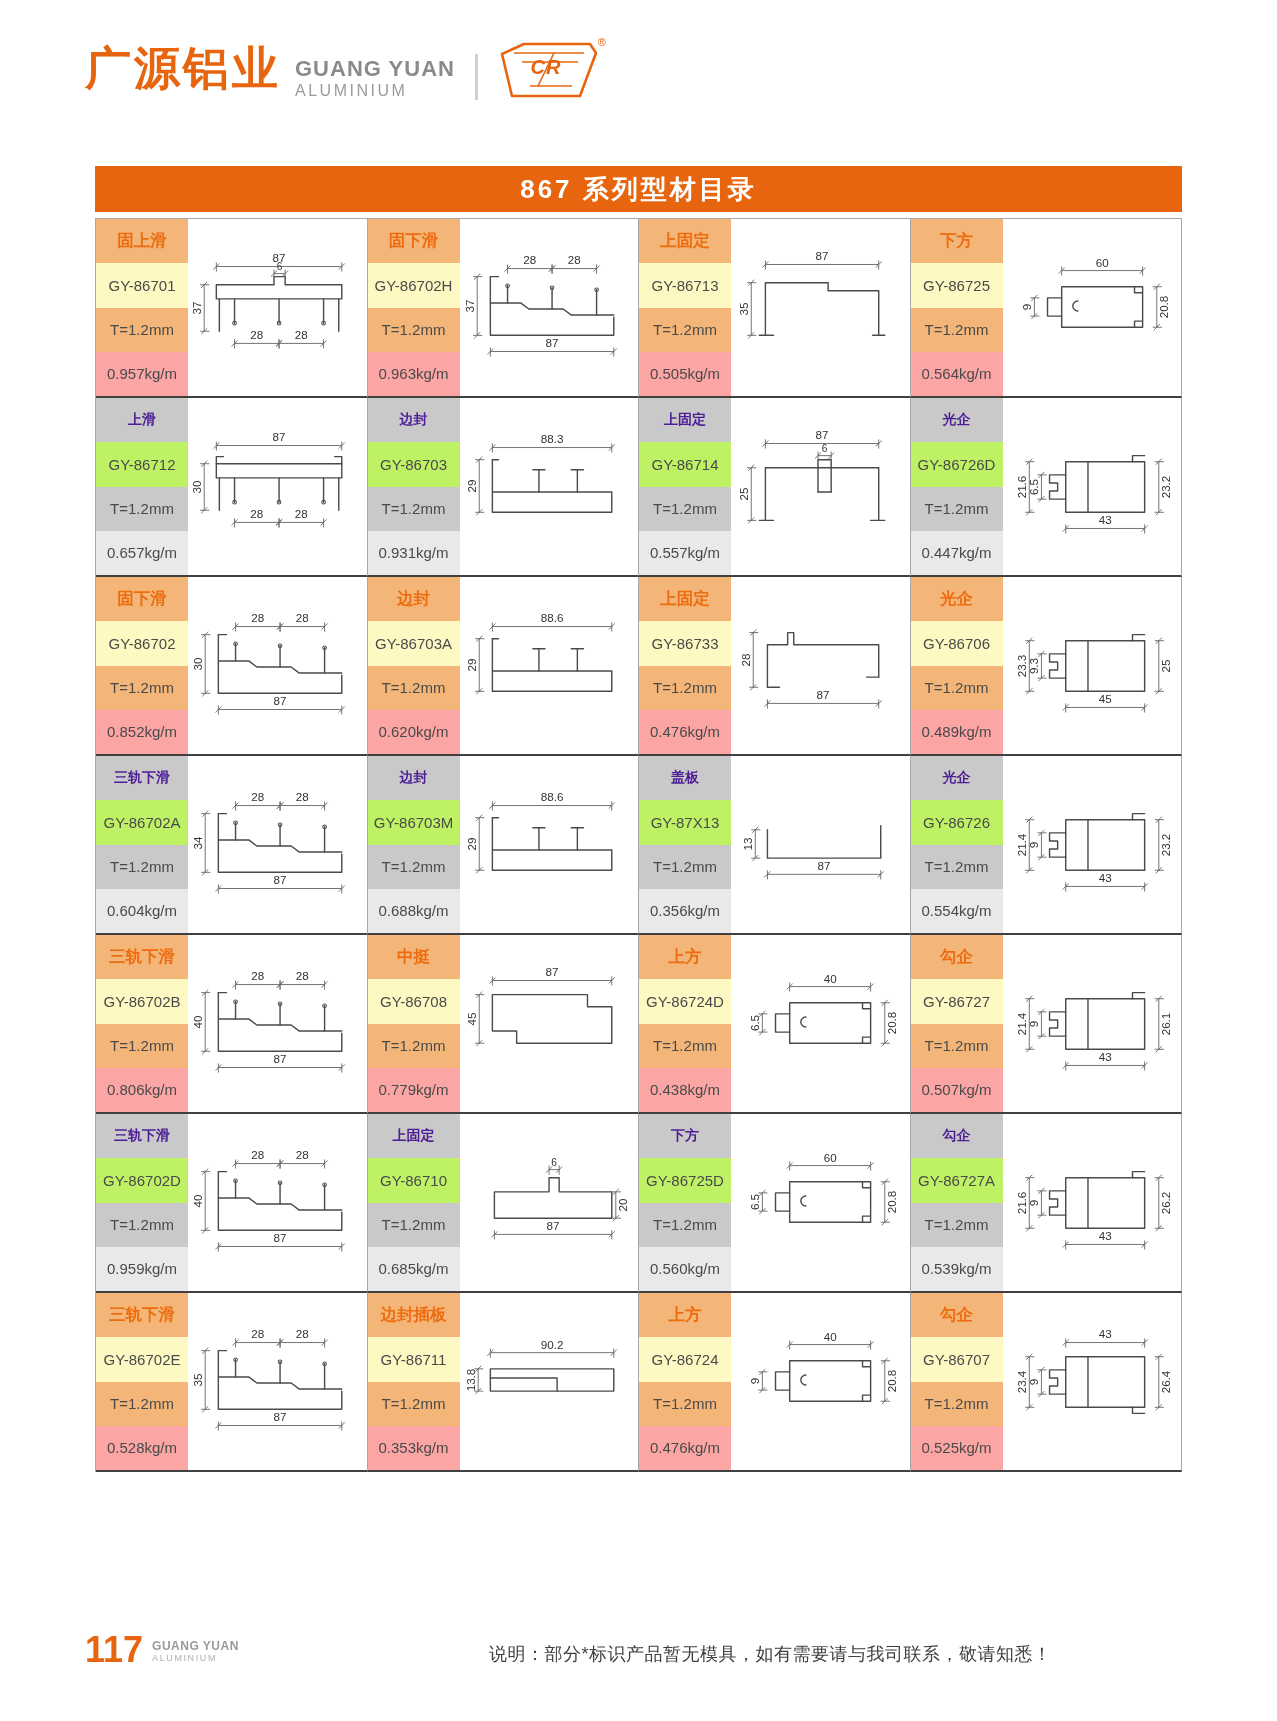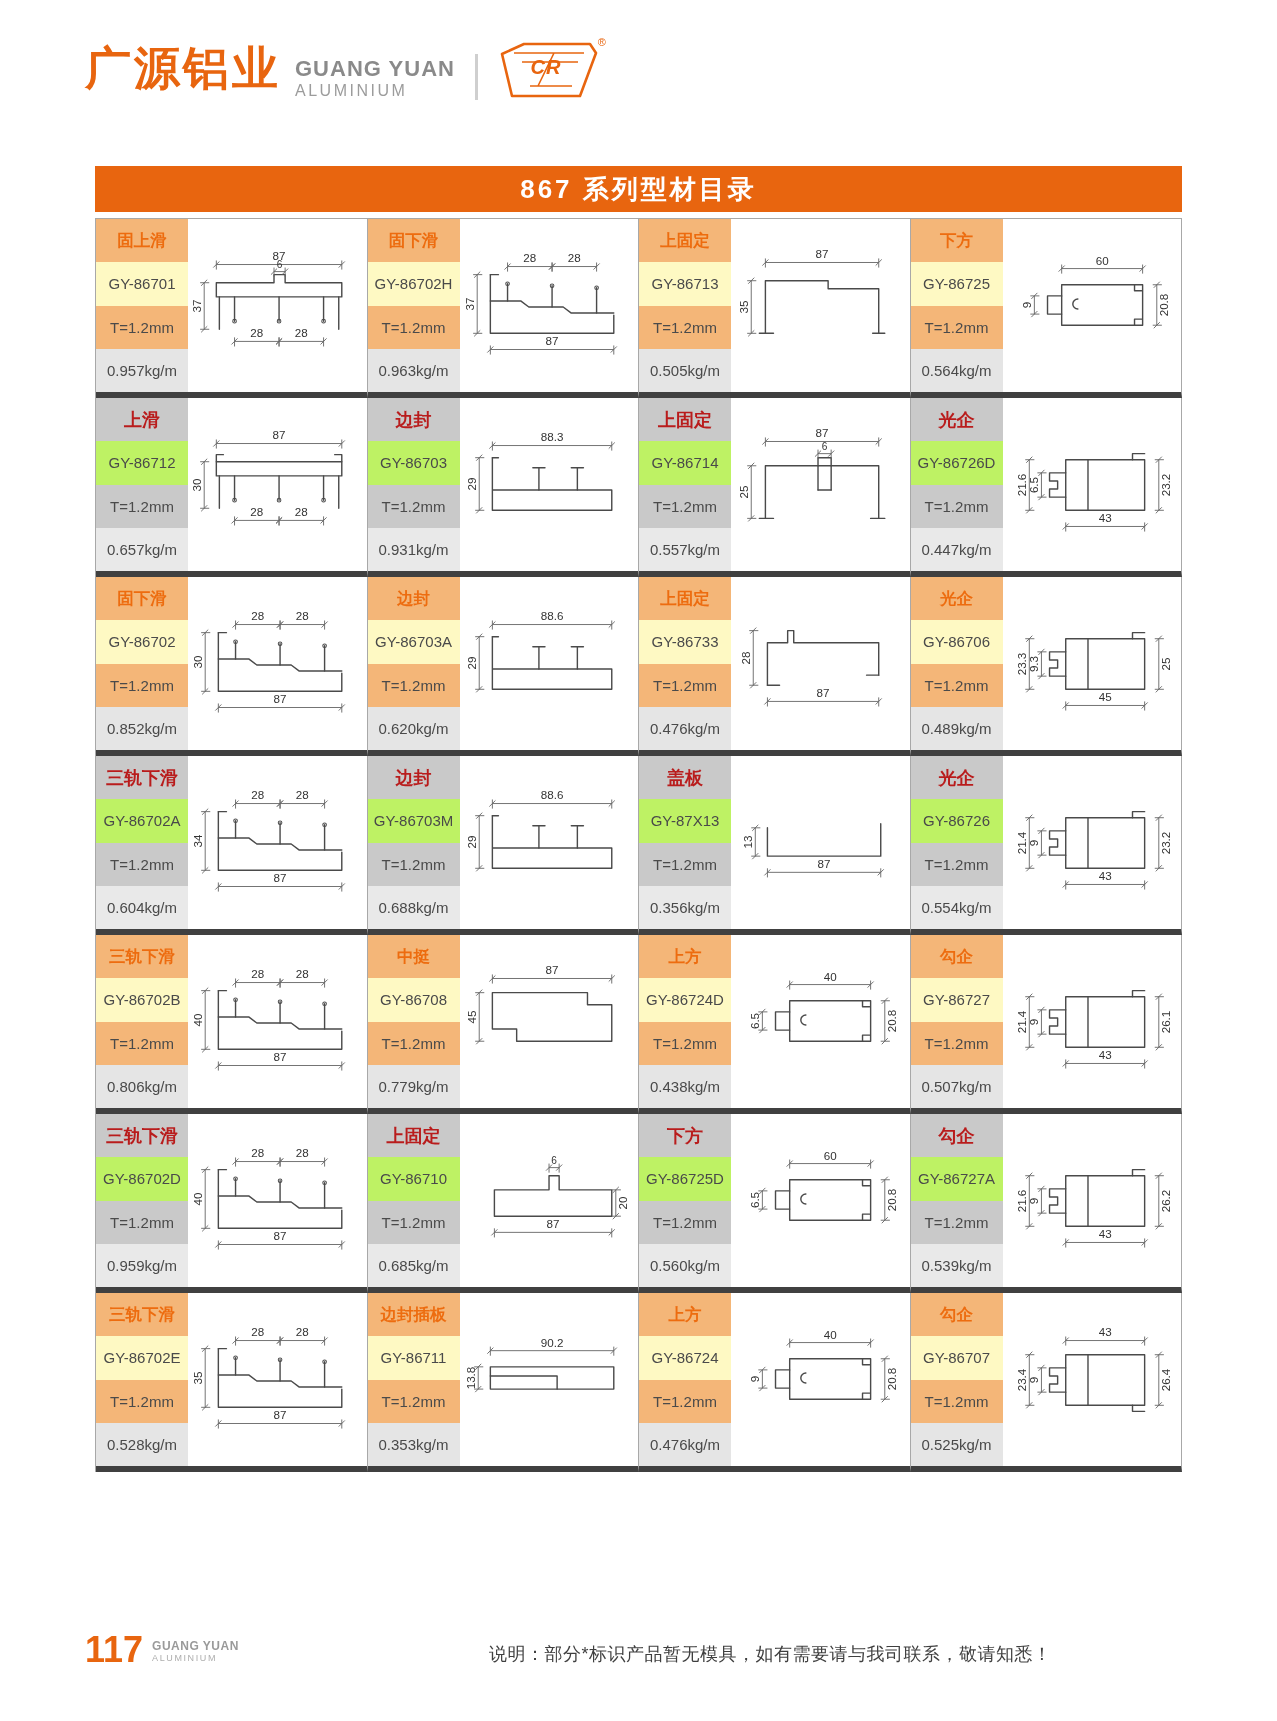--- a/index.html
+++ b/index.html
@@ -14,28 +14,28 @@
 .badge{position:relative;width:104px;height:60px}
 .badge-letters{position:absolute;left:50%;top:45%;transform:translate(-50%,-50%);
   color:#E8650F;font-weight:bold;font-style:italic;font-size:20px;letter-spacing:1px}
 .regmark{position:absolute;right:-8px;top:-4px;font-size:11px;color:#E8650F}
 .titlebar{position:absolute;left:95px;top:166px;width:1087px;height:46px;background:#E8650F;
   color:#ffffff;font-size:26px;font-weight:bold;display:flex;align-items:center;
   justify-content:center;letter-spacing:3px}
 .grid{position:absolute;left:95px;top:218px;width:1087px;display:grid;
   grid-template-columns:repeat(4,1fr);border-left:1px solid #A8A8A8;border-top:1px solid #A8A8A8;
   background:#fff}
-.cell{height:179px;border-right:1px solid #A8A8A8;border-bottom:6px solid #404040;display:flex;overflow:hidden}
+.cell{height:179px;border-right:1px solid #A8A8A8;border-bottom:2px solid #404040;display:flex;overflow:hidden}
 .stack{width:92px;display:flex;flex-direction:column;flex:none}
 .box{flex:1;display:flex;align-items:center;justify-content:center;font-size:15px;color:#4A4A4A;white-space:nowrap}
 .orange .label{background:#F4B678;color:#ED6C0F;font-weight:bold;font-size:16.5px}
 .orange .code{background:#fef9c3}
 .orange .th{background:#F4B678}
-.orange .wt{background:#e5e5e5}
-.gray .label{background:#C9C9C9;color:#b91c1c;font-weight:bold;font-size:18px}
+.orange .wt{background:#fca5a5}
+.gray .label{background:#C9C9C9;color:#4c1d95;font-weight:bold;font-size:14px}
 .gray .code{background:#bef264}
 .gray .th{background:#C9C9C9}
 .gray .wt{background:#E9E9E9}
 .draw{flex:1;display:flex;align-items:center;}
 .footer{position:absolute;left:85px;top:1632px;width:1100px;display:flex;align-items:center}
 .pageno{font-size:36px;font-weight:bold;color:#E8650F;line-height:1}
 .brand{margin-left:9px;display:flex;flex-direction:column;justify-content:center;padding-top:4px}
 .brand .b1{font-size:12px;font-weight:bold;color:#9A9A9A;letter-spacing:.5px;line-height:1.1}
 .brand .b2{font-size:9px;color:#ADADAD;letter-spacing:1.6px;line-height:1.2}
 .note{margin-left:250px;font-size:18px;color:#3F3F3F;padding-top:8px;letter-spacing:.5px}

